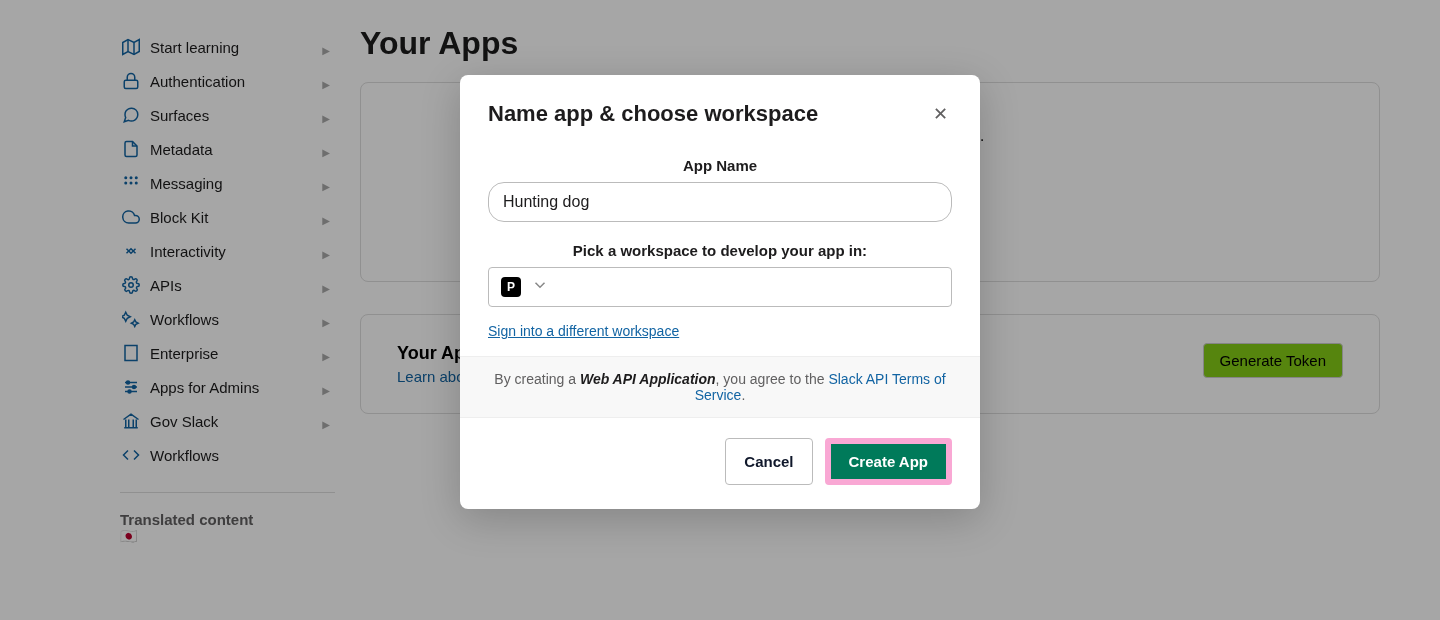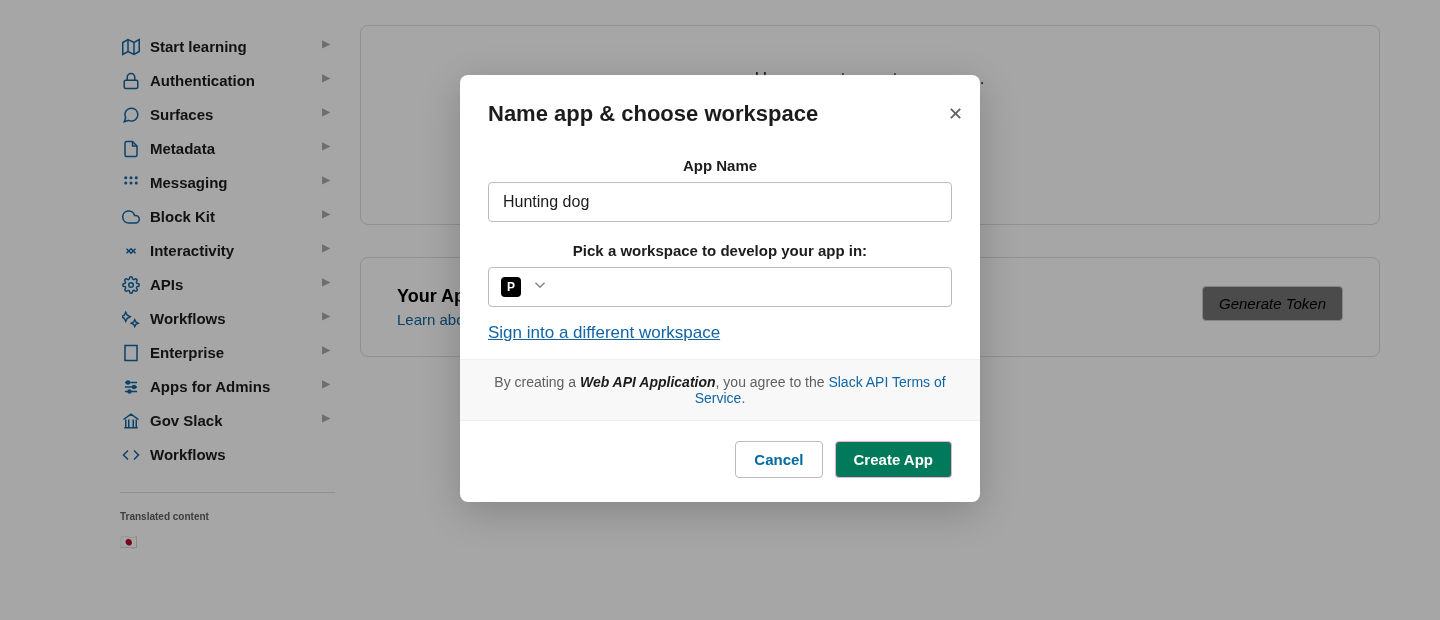--- a/index.html
+++ b/index.html
@@ -1,59 +1,59 @@
 <!DOCTYPE html>
 <html><head>
   <meta charset="utf-8">
   <style>
     * { margin: 0; padding: 0; box-sizing: border-box; }
     body { font-family: -apple-system, BlinkMacSystemFont, "Segoe UI", Helvetica, Arial, sans-serif; width: 1440px; height: 620px; overflow: hidden; position: relative; background: #fff; }
     
     .page-wrap { display: flex; width: 100%; height: 100%; }
     
     .sidebar { width: 340px; padding-left: 120px; padding-top: 30px; }
-    .sidebar-item { display: flex; align-items: flex-start; padding: 8px 0; cursor: pointer; color: #1d1c1d; font-size: 15px; font-weight: 700; position: relative; }
+    .sidebar-item { display: flex; align-items: flex-end; padding: 8px 0; cursor: pointer; color: #1d1c1d; font-size: 15px; font-weight: 400; position: relative; }
     .sidebar-item .icon { width: 22px; display: inline-flex; align-items: center; justify-content: center; margin-right: 8px; color: #1264a3; }
     .sidebar-item .chevron { position: absolute; right: 10px; color: #aaa; font-size: 10px; }
     .sidebar-divider { border: none; border-top: 1px solid #ddd; margin: 20px 0 18px 0; width: 215px; }
-    .translated-label { font-size: 10px; font-weight: 700; color: #616061; margin-bottom: 12px; }
+    .translated-label { font-size: 15px; font-weight: 700; color: #616061; margin-bottom: 0; }
     .flag { font-size: 14px; }
     
     .main { flex: 1; padding: 25px 60px 0 20px; }
     .page-title { font-size: 32px; font-weight: 900; color: #1d1c1d; margin-bottom: 20px; }
     .card { border: 1px solid #ddd; border-radius: 8px; padding: 40px 36px; margin-bottom: 32px; background: #fff; }
     .card-empty { text-align: center; font-size: 17px; color: #1d1c1d; line-height: 1.5; min-height: 200px; }
     .card-config { padding: 28px 36px; }
     .config-title { font-size: 18px; font-weight: 700; display: inline; }
     .config-link { color: #1264a3; font-size: 15px; display: block; margin-top: 4px; }
-    .token-btn { float: right; border: 1px solid #ccc; background: #737373; padding: 8px 16px; border-radius: 4px; font-size: 15px; cursor: pointer; font-style: italic; }
+    .token-btn { float: right; border: 1px solid #ccc; background: #84cc16; padding: 8px 16px; border-radius: 4px; font-size: 15px; cursor: pointer; }
     
     .overlay { position: absolute; inset: 0; background: rgba(0,0,0,0.35); display: flex; align-items: flex-start; justify-content: center; padding-top: 75px; }
     .modal { width: 520px; background: #fff; border-radius: 8px; box-shadow: 0 10px 40px rgba(0,0,0,0.2); overflow: hidden; }
-    .modal-header { display: flex; justify-content: space-between; align-items: center; padding: 24px 13px 8px 28px; }
+    .modal-header { display: flex; justify-content: space-between; align-items: center; padding: 24px 28px 8px 28px; }
     .modal-title { font-size: 22px; font-weight: 900; color: #1d1c1d; }
     .close-btn { background: none; border: none; font-size: 18px; color: #616061; cursor: pointer; padding: 4px; }
     .modal-body { padding: 8px 28px 16px 28px; }
     .field-label { font-size: 15px; font-weight: 700; color: #1d1c1d; margin-bottom: 8px; margin-top: 12px; text-align: center; }
-    .text-input { width: 100%; border: 1px solid #bbb; border-radius: 4px; padding: 10px 14px; font-size: 16px; color: #1d1c1d; }
+    .text-input { width: 100%; border: 1px solid #bbb; border-radius: 16px; padding: 10px 14px; font-size: 16px; color: #1d1c1d; }
     .helper { font-size: 13px; color: #616061; margin-top: 8px; line-height: 1.5; }
     .select-box { display: flex; align-items: center; border: 1px solid #bbb; border-radius: 4px; padding: 8px 12px; cursor: pointer; position: relative; }
     .ws-icon { width: 20px; height: 20px; background: #000; color: #fff; border-radius: 4px; display: inline-flex; align-items: center; justify-content: center; font-size: 12px; font-weight: 700; margin-right: 10px; }
     .ws-name { font-size: 15px; color: #1d1c1d; flex: 1; }
     .select-chevron { color: #888; }
-    .link { color: #1264a3; text-decoration: underline; cursor: pointer; font-size: 17px; display: inline-block; margin-top: 16px; }
+    .link { color: #1264a3; text-decoration: underline; cursor: pointer; font-size: 14px; display: inline-block; margin-top: 16px; }
     
     .agreement-bar { background: #f8f8f8; padding: 14px 28px; text-align: center; font-size: 14px; color: #616061; border-top: 1px solid #eee; border-bottom: 1px solid #eee; }
     .agreement-bar .bold { color: #1d1c1d; font-weight: 700; font-style: italic; }
     .agreement-bar a { color: #1264a3; text-decoration: none; }
     
     .modal-footer { display: flex; justify-content: flex-end; gap: 12px; padding: 20px 28px 24px 28px; }
     .btn { padding: 9px 18px; border-radius: 4px; font-size: 15px; font-weight: 700; cursor: pointer; }
-    .btn-cancel { background: #fff; border: 1px solid #bbb; color: #0369a1; }
-    .btn-create { background: #007a5a; border: 1px solid #f9a8d4; color: #fff; }
+    .btn-cancel { background: #fff; border: 1px solid #bbb; color: #0f172a; }
+    .btn-create { background: #007a5a; border: 6px solid #f9a8d4; color: #fff; }
     
     svg { width: 18px; height: 18px; }
   </style>
 </head>
 <body>
 
 <div class="page-wrap">
 
   <aside class="sidebar">
     <div class="sidebar-item">
@@ -196,20 +196,21 @@
         </span>
       <span>Workflows</span>
     </div>
 
     <hr class="sidebar-divider">
     <div class="translated-label">Translated content</div>
     <div class="flag">🇯🇵</div>
   </aside>
 
   <main class="main">
+    <h1 class="page-title">Your Apps</h1>
 
     <div class="card card-empty">
       <span>
         <span>Use our </span>
         … 
         <span> to create an app </span>
         …
       </span>
     </div>
 

